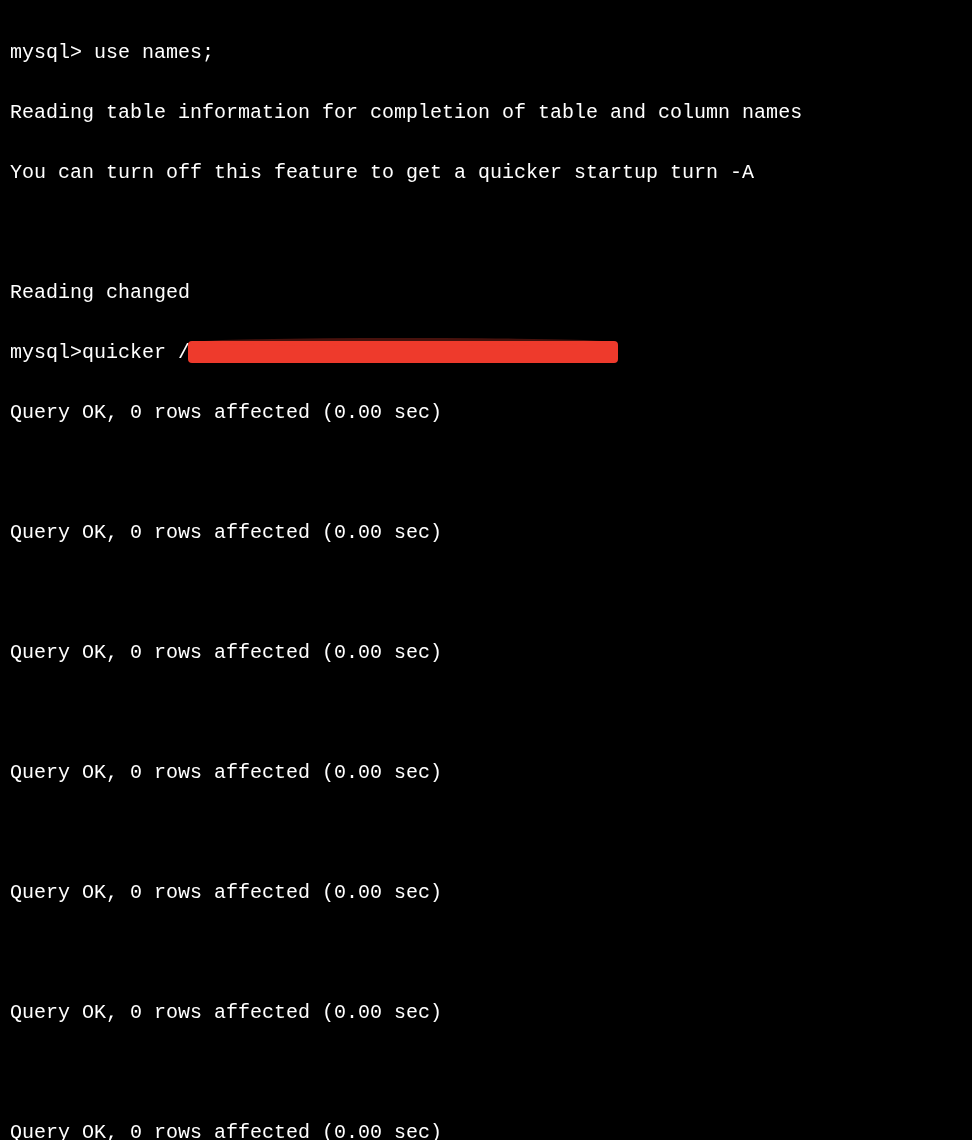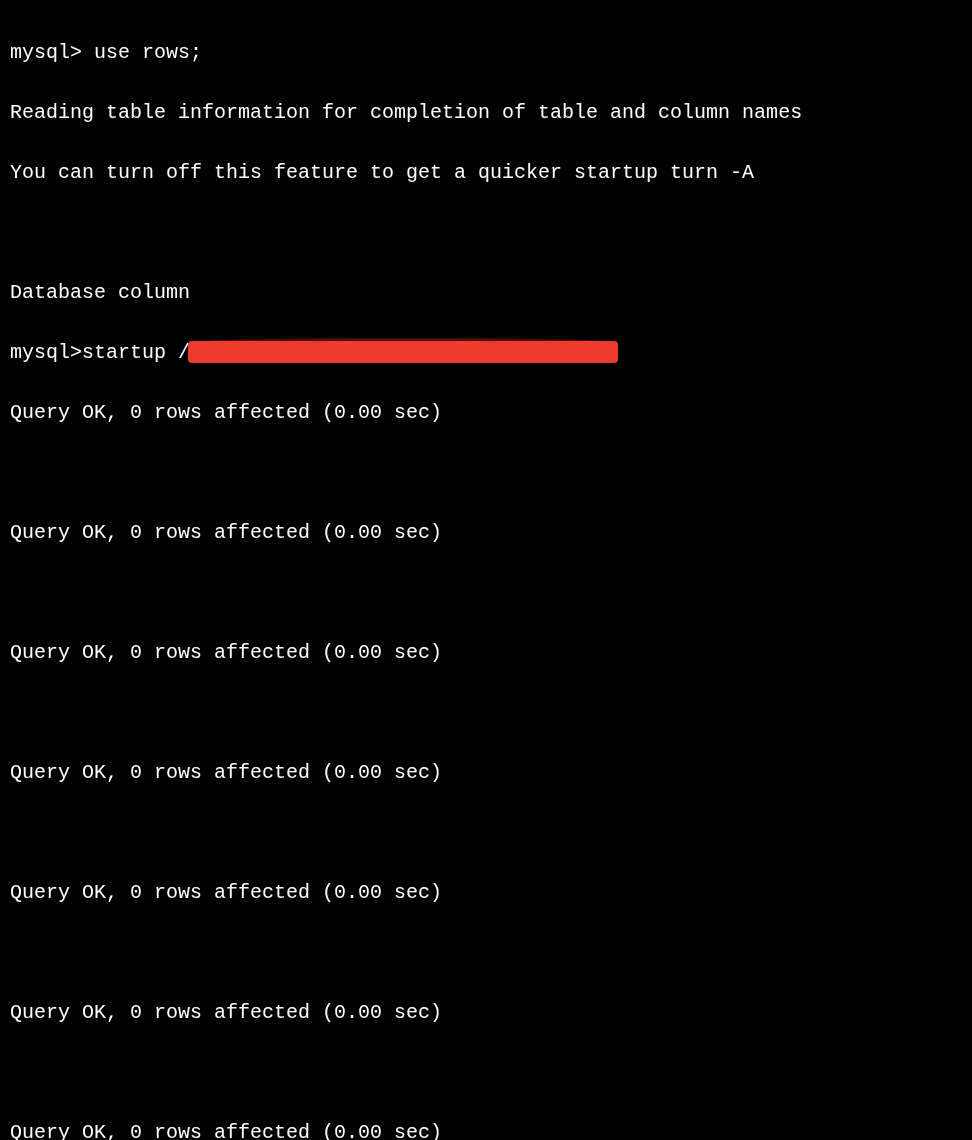--- a/index.html
+++ b/index.html
@@ -50,29 +50,29 @@
       height: 8px;
       background-color: #ee3a2c;
       border-radius: 50%;
       opacity: 0.3;
     }
   </style>
 </head>
 <body>
 
 <div class="terminal">
-<span class="line"><span>mysql&gt;</span> <span>use rows;</span></span>
+<span class="line"><span>mysql&gt;</span> <span>use names;</span></span>
 <span class="line">Reading table information for completion of table and column names</span>
 <span class="line">You can turn off this feature to get a quicker startup turn -A</span>
 <span class="line"> </span>
-<span class="line">Database column</span>
+<span class="line">Reading changed</span>
 <span class="line source-line">
       <span>mysql&gt;</span>
       <span> </span>
-      <span>startup /</span>
+      <span>quicker /</span>
       <span class="redaction"></span>
     </span>
 <span class="line">Query OK, 0 rows affected (0.00 sec)</span>
 <span class="line"> </span>
 <span class="line">Query OK, 0 rows affected (0.00 sec)</span>
 <span class="line"> </span>
 <span class="line">Query OK, 0 rows affected (0.00 sec)</span>
 <span class="line"> </span>
 <span class="line">Query OK, 0 rows affected (0.00 sec)</span>
 <span class="line"> </span>

